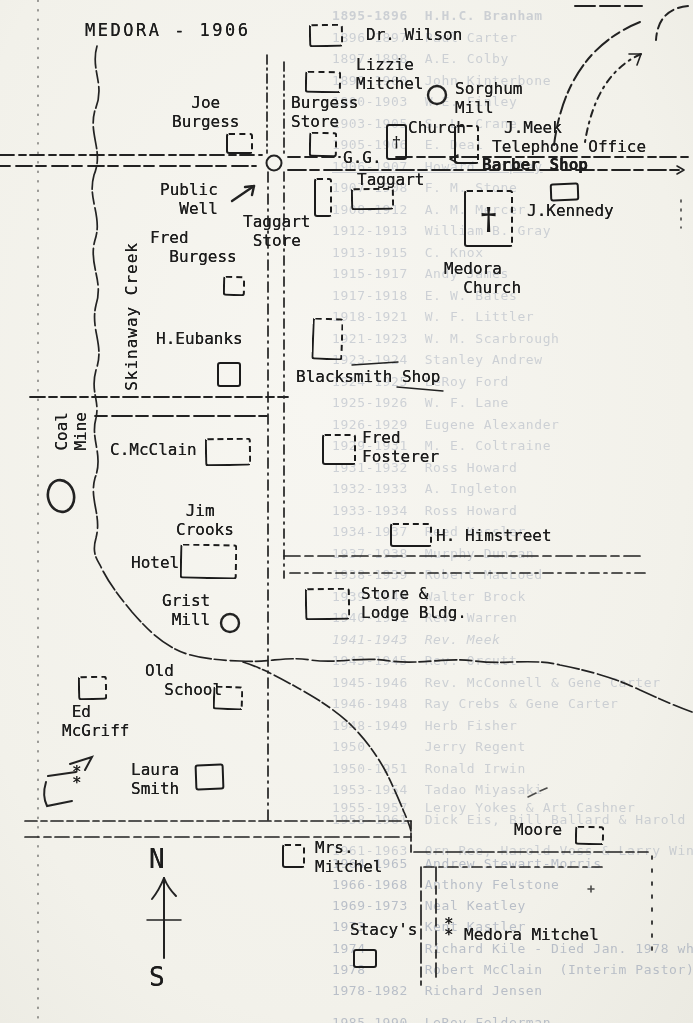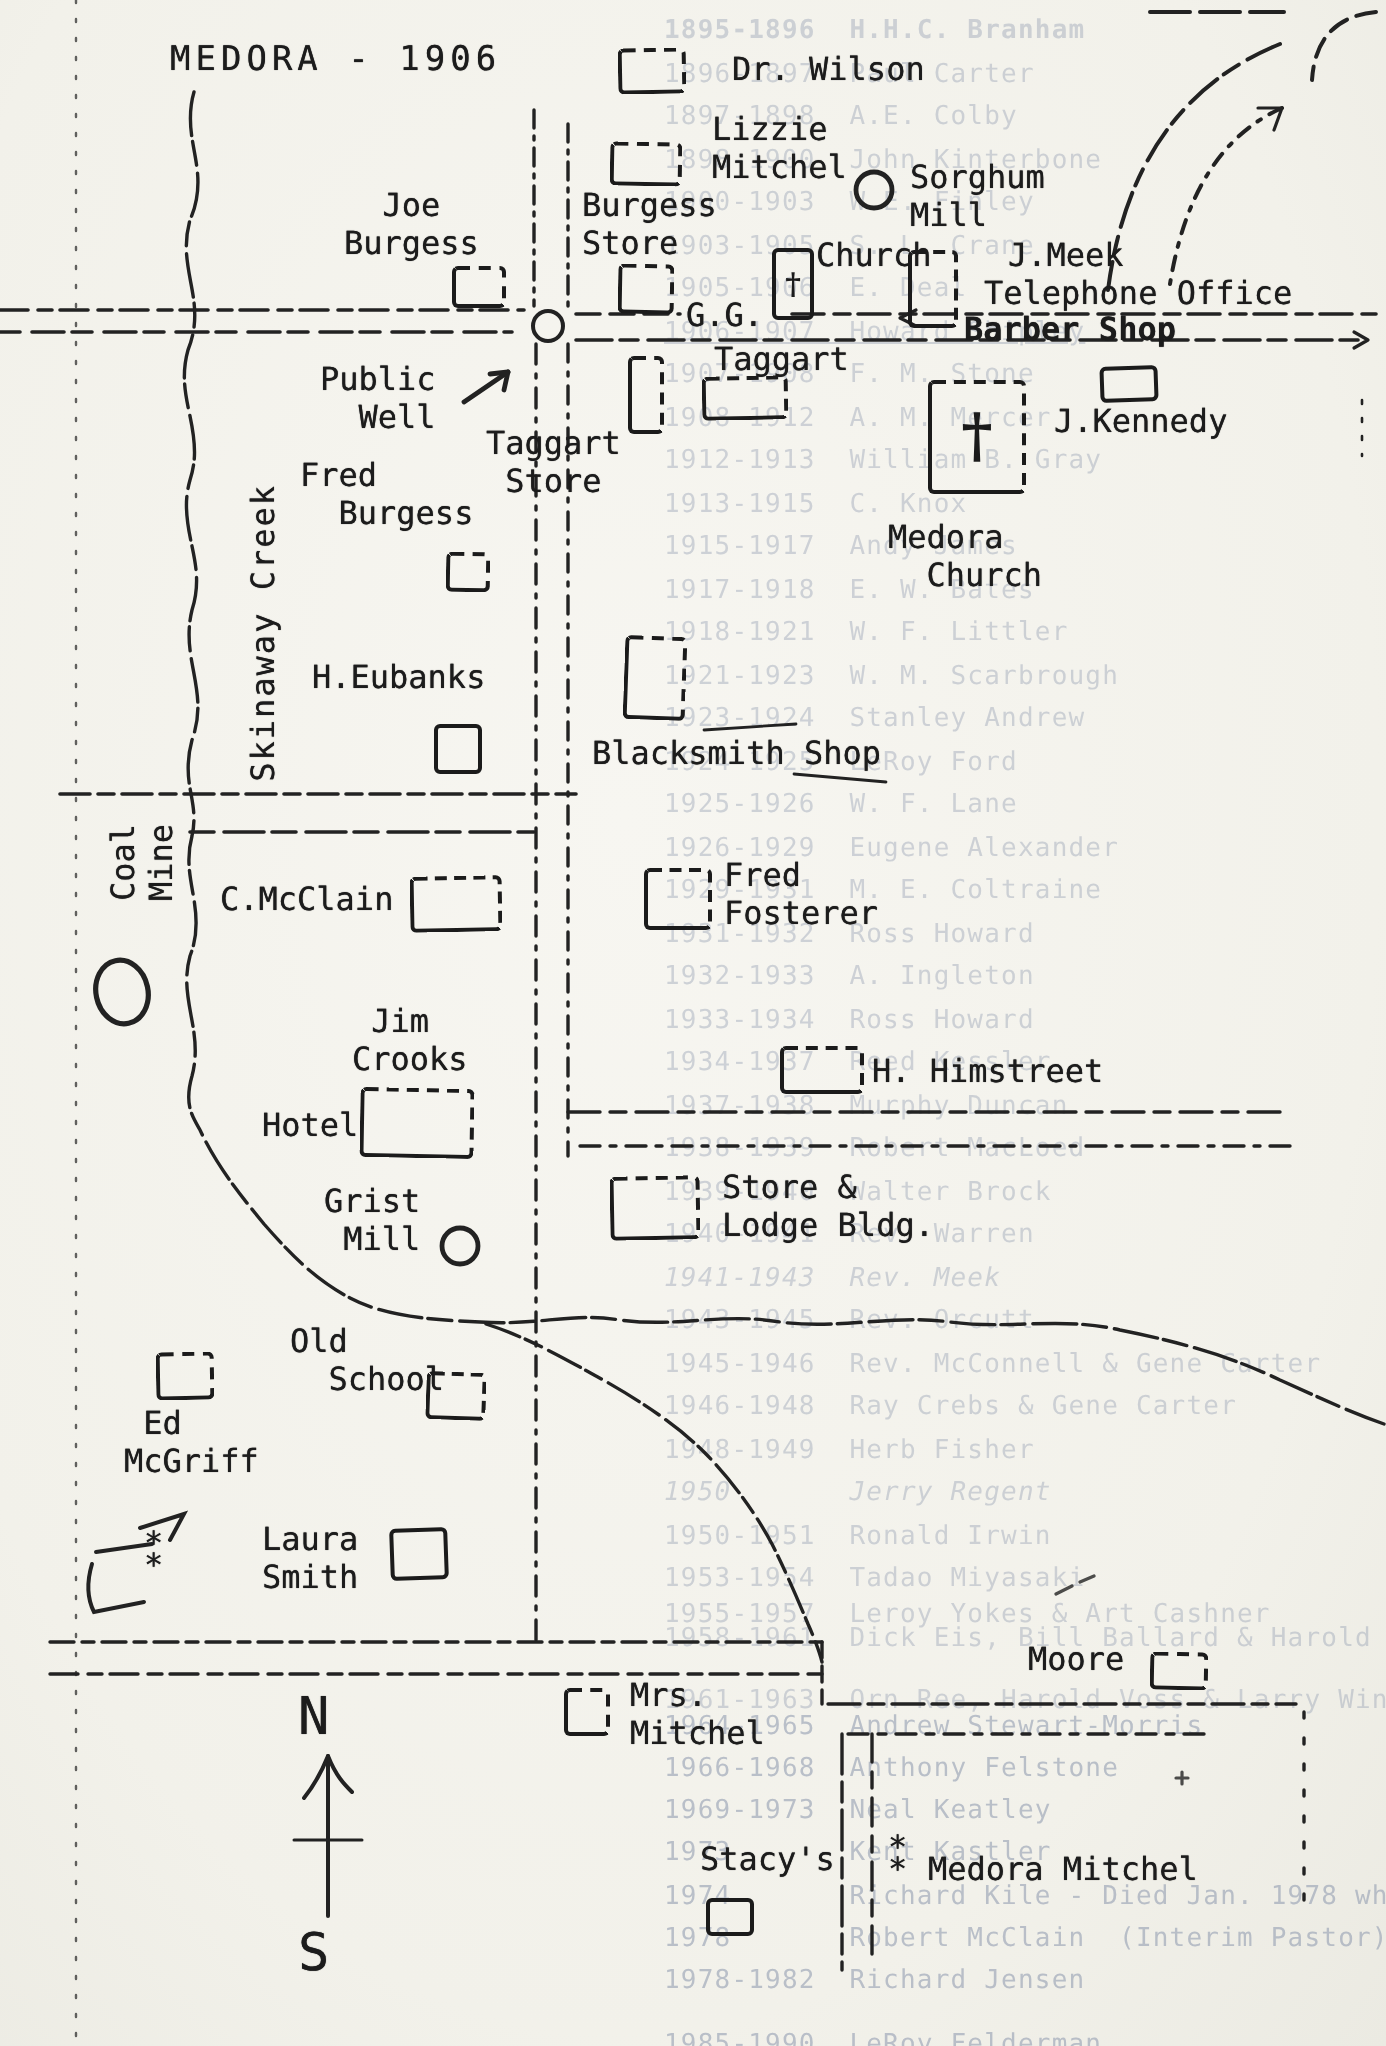--- a/index.html
+++ b/index.html
@@ -59,21 +59,21 @@
       <div class="ghost-line" style="left: 332px; top: 524px;">1934-1937  Reed Kessler</div>
       <div class="ghost-line" style="left: 332px; top: 546px;">1937-1938  Murphy Duncan</div>
       <div class="ghost-line" style="left: 332px; top: 567px;">1938-1939  Robert MacLoed</div>
       <div class="ghost-line" style="left: 332px; top: 589px;">1939-1940  Walter Brock</div>
       <div class="ghost-line" style="left: 332px; top: 610px;">1940-1941  Rev. Warren</div>
       <div class="ghost-line" style="left: 332px; top: 632px; font-style: italic;">1941-1943  Rev. Meek</div>
       <div class="ghost-line" style="left: 332px; top: 653px;">1943-1945  Rev. Orcutt</div>
       <div class="ghost-line" style="left: 332px; top: 675px;">1945-1946  Rev. McConnell &amp; Gene Carter</div>
       <div class="ghost-line" style="left: 332px; top: 696px;">1946-1948  Ray Crebs &amp; Gene Carter</div>
       <div class="ghost-line" style="left: 332px; top: 718px;">1948-1949  Herb Fisher</div>
-      <div class="ghost-line" style="left: 332px; top: 739px; font-style: italic;">1950       Jerry Regent</div>
+      <div class="ghost-line" style="left: 332px; top: 739px;">1950       Jerry Regent</div>
       <div class="ghost-line" style="left: 332px; top: 761px;">1950-1951  Ronald Irwin</div>
       <div class="ghost-line" style="left: 332px; top: 782px;">1953-1954  Tadao Miyasaki</div>
       <div class="ghost-line" style="left: 332px; top: 800px;">1955-1957  Leroy Yokes &amp; Art Cashner</div>
       <div class="ghost-line" style="left: 332px; top: 812px;">1958-1961  Dick Eis, Bill Ballard &amp; Harold Voss</div>
       <div class="ghost-line" style="left: 332px; top: 843px;">1961-1963  Orn Ree, Harold Voss &amp; Larry Winkler</div>
       <div class="ghost-line dk" style="left: 332px; top: 856px;">1964-1965  Andrew Stewart-Morris</div>
       <div class="ghost-line dk" style="left: 332px; top: 877px;">1966-1968  Anthony Felstone</div>
       <div class="ghost-line dk" style="left: 332px; top: 898px;">1969-1973  Neal Keatley</div>
       <div class="ghost-line dk" style="left: 332px; top: 919px;">1973       Kent Kastler</div>
       <div class="ghost-line dk" style="left: 332px; top: 941px;">1974       Richard Kile - Died Jan. 1978 while servi</div>

